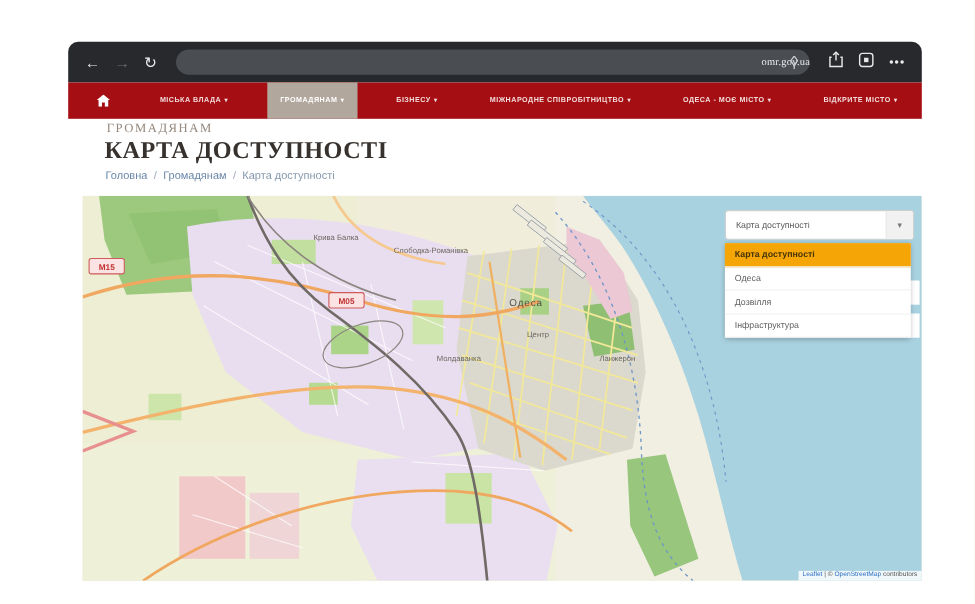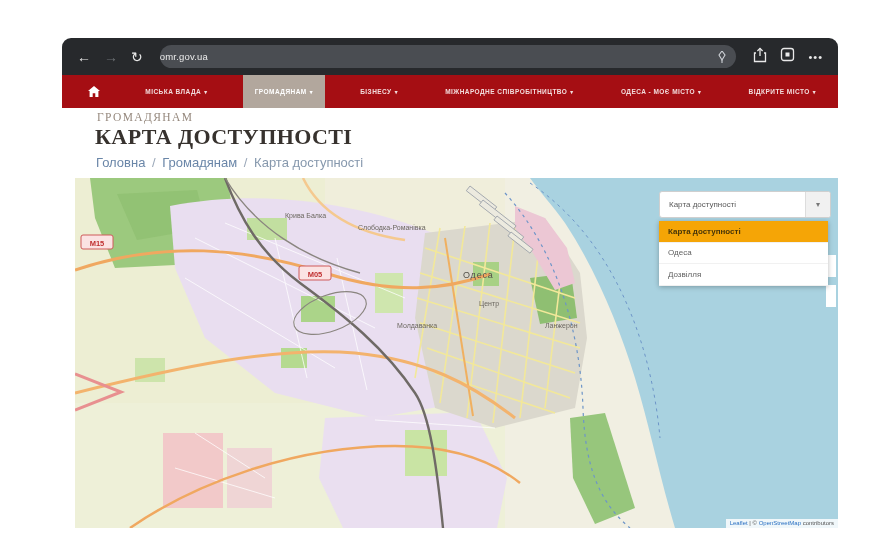--- a/index.html
+++ b/index.html
@@ -11,22 +11,22 @@
   
   .browser-window{position:absolute;left:62px;top:38px;width:776px;}
   .toolbar{
     height:37px;background:#27292c;border-radius:9px 9px 0 0;
     display:flex;align-items:center;padding:0 15px;gap:13px;box-sizing:border-box;
   }
   .tb-btn{color:#e9e9e9;font-size:14px;line-height:1;cursor:default;user-select:none;}
   .tb-btn.disabled{color:#6d7175;}
   .url-pill{
     flex:1;height:23px;background:#4a4d52;border-radius:12px;margin:0 4px;
-    display:flex;align-items:center;justify-content:flex-start;position:relative;
-    color:#ececec;font-size:9.5px;letter-spacing:.2px;
+    display:flex;align-items:center;justify-content:flex-end;position:relative;
+    color:#ececec;font-size:9.5px;letter-spacing:.2px;font-family:Liberation Serif, serif;
   }
   .pill-icon{position:absolute;right:9px;display:flex;align-items:center;}
   .tb-dots{color:#e9e9e9;font-size:11px;letter-spacing:1px;}
   
   .navbar{
     height:33px;background:#a50e13;display:flex;align-items:stretch;
     padding:0 10px 0 16px;justify-content:space-between;
   }
   .nav-home{display:flex;align-items:center;padding:0 10px;}
   .nav-item{
@@ -37,21 +37,21 @@
   .nav-item.active{background:#b2a79d;color:#ffffff;}
   
   .section-label{
     position:absolute;left:97px;top:111px;
     font-family:"Liberation Serif",serif;font-size:11.5px;letter-spacing:1.4px;color:#95887d;
   }
   .page-title{
     position:absolute;left:95px;top:124px;
     font-family:"Liberation Serif",serif;font-size:22px;font-weight:bold;color:#37322e;letter-spacing:.4px;
   }
-  .breadcrumb{position:absolute;left:96px;top:155px;font-size:13px;color:#8698ad;}
+  .breadcrumb{position:absolute;left:96px;top:155px;font-size:10px;color:#8698ad;}
   .breadcrumb .bc-link{color:#6a86a8;}
   .breadcrumb .bc-sep{margin:0 3px;color:#9aa7b8;}
   
   .map{
     position:absolute;left:75px;top:178px;width:763px;height:350px;
     background:#f1efe2;overflow:hidden;
   }
   .map svg{position:absolute;left:0;top:0;}
   .maplbl{font-family:"Liberation Sans",sans-serif;font-size:7px;fill:#6b675f;}
   .maplbl-city{font-family:"Liberation Sans",sans-serif;font-size:9px;fill:#53504a;letter-spacing:.8px;}
@@ -267,18 +267,19 @@
   <div class="side-tab" style="top:107px"></div>
 
   <div class="filter-select">
     <span class="val">Карта доступності</span>
     <span class="arrow-box">▾</span>
   </div>
   <div class="filter-list">
     <div class="filter-option selected">Карта доступності</div>
     <div class="filter-option">Одеса</div>
     <div class="filter-option">Дозвілля</div>
+    <div class="filter-option">Інфраструктура</div>
   </div>
 
   <div class="attribution">
     <span class="att-link">Leaflet</span><span> | © </span><span class="att-link">OpenStreetMap</span><span> contributors</span>
   </div>
 </div>
 
 </body></html>

